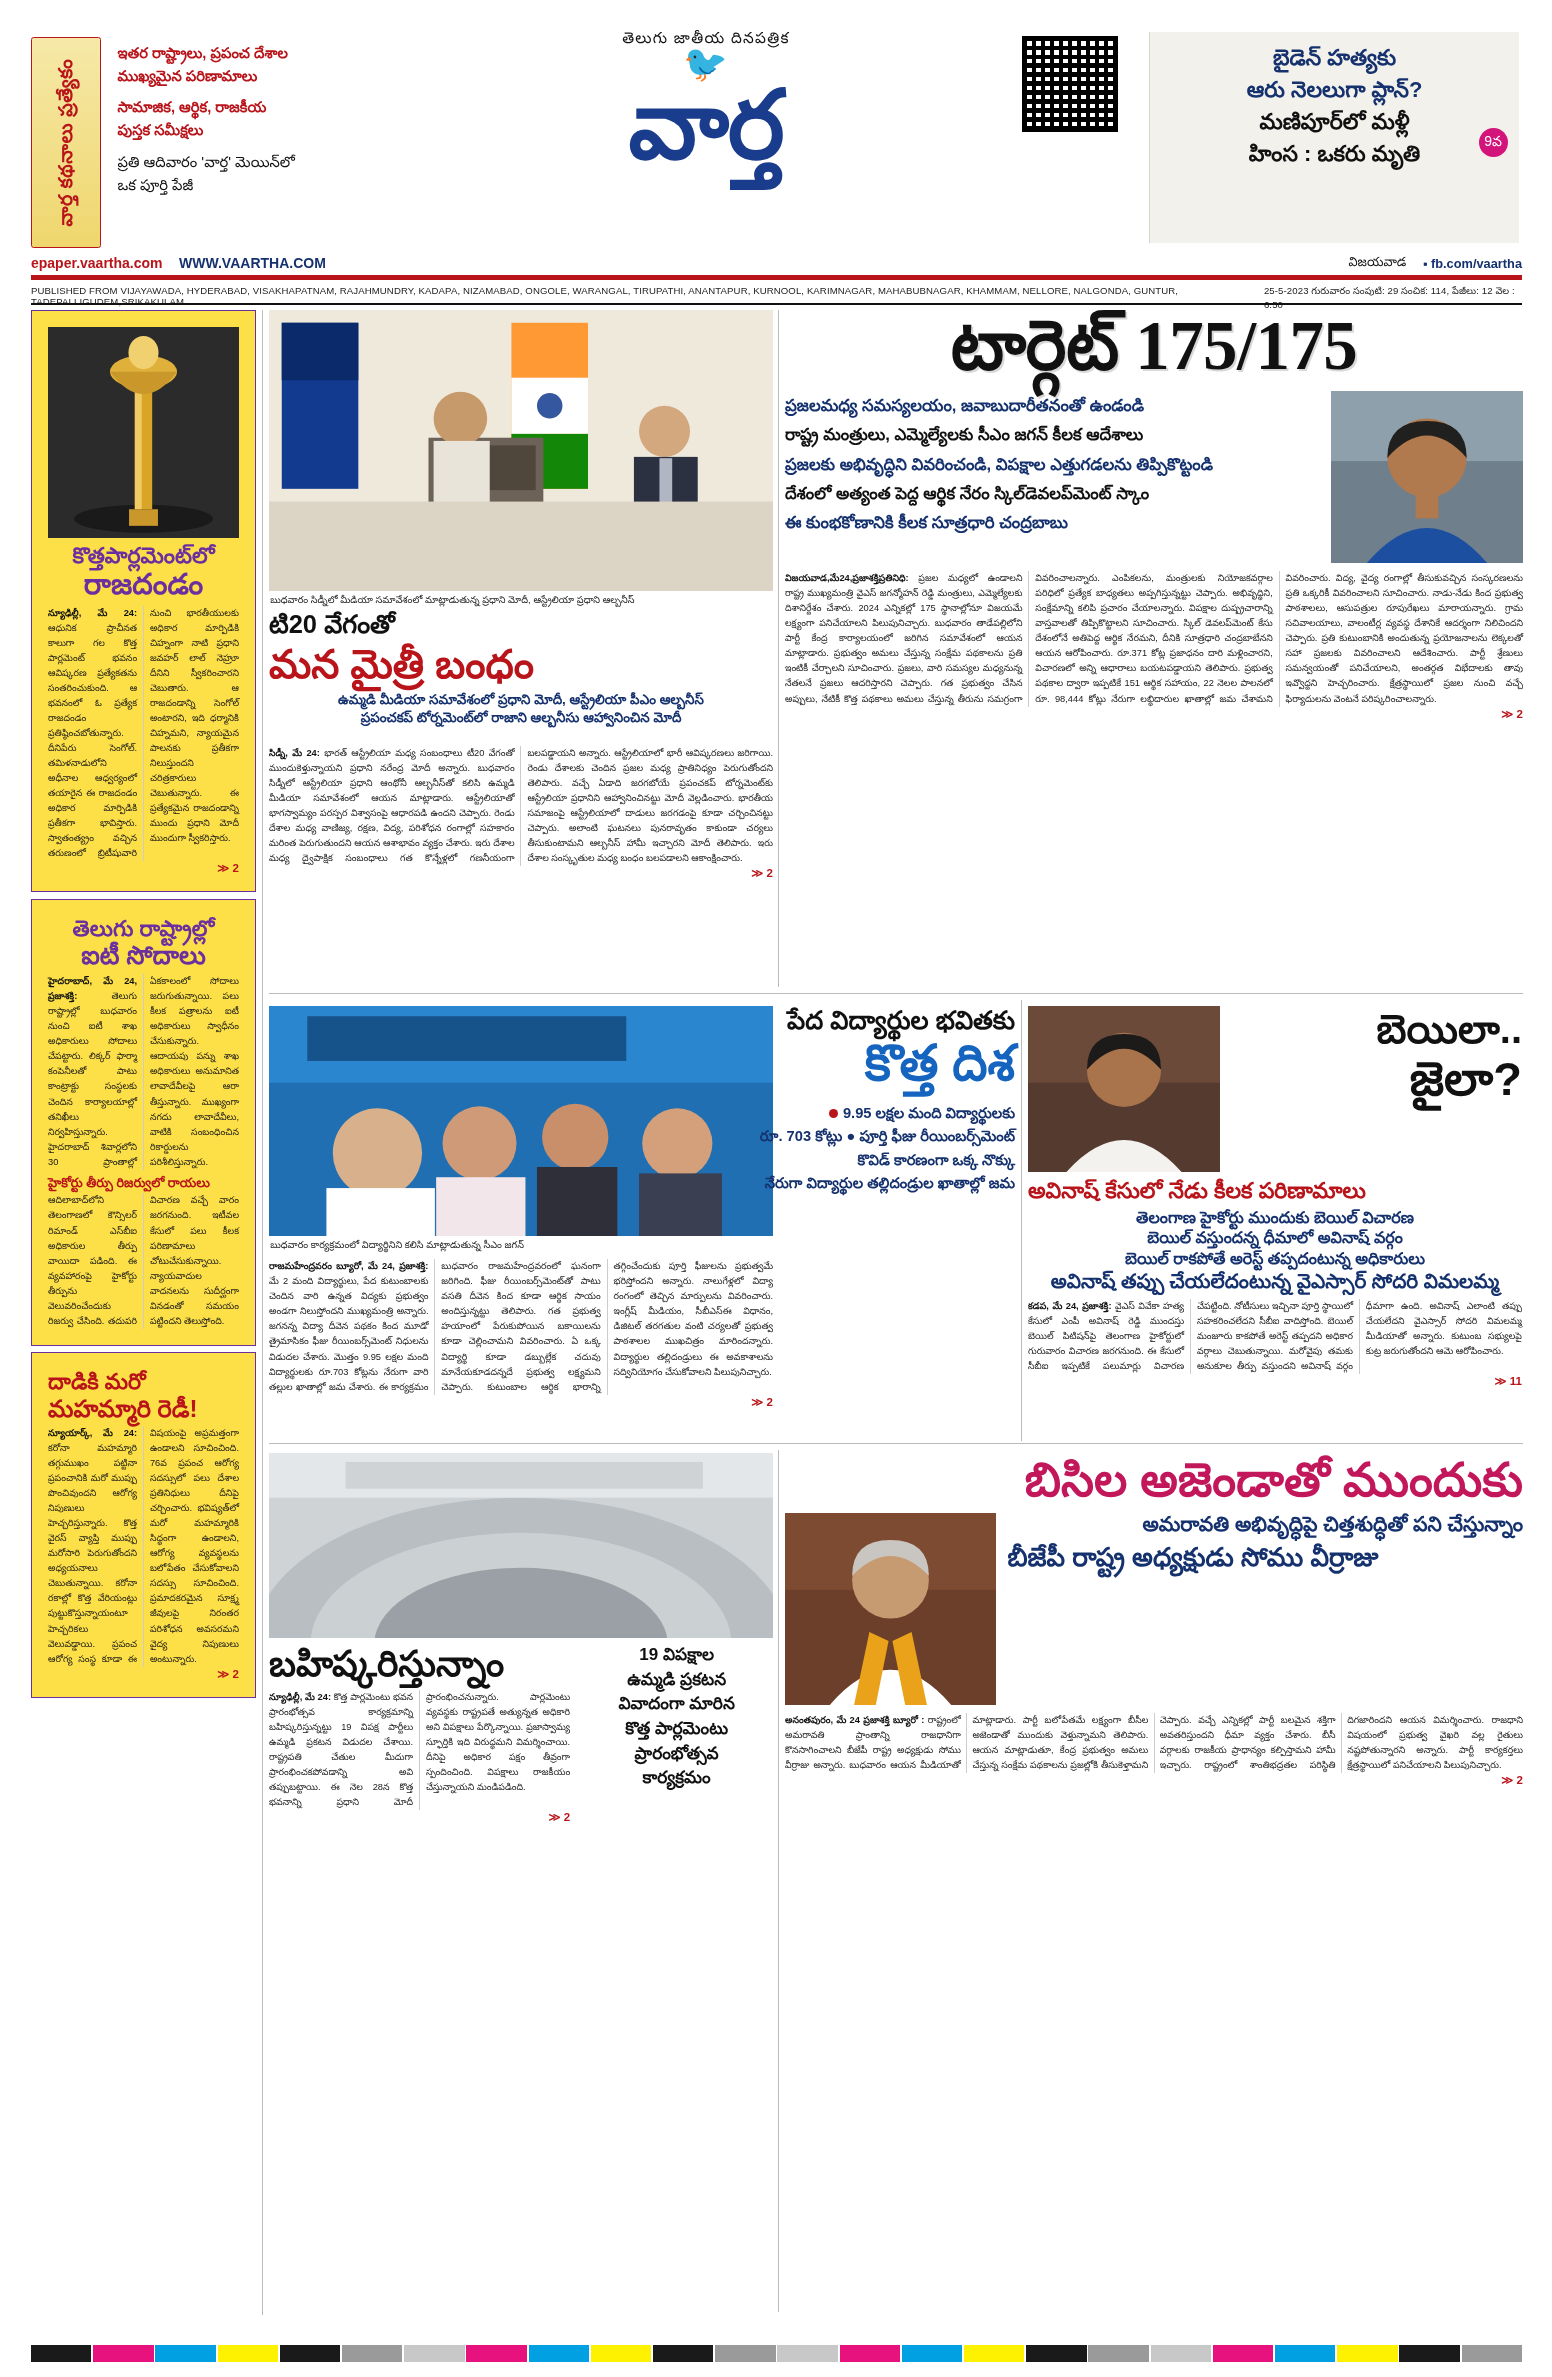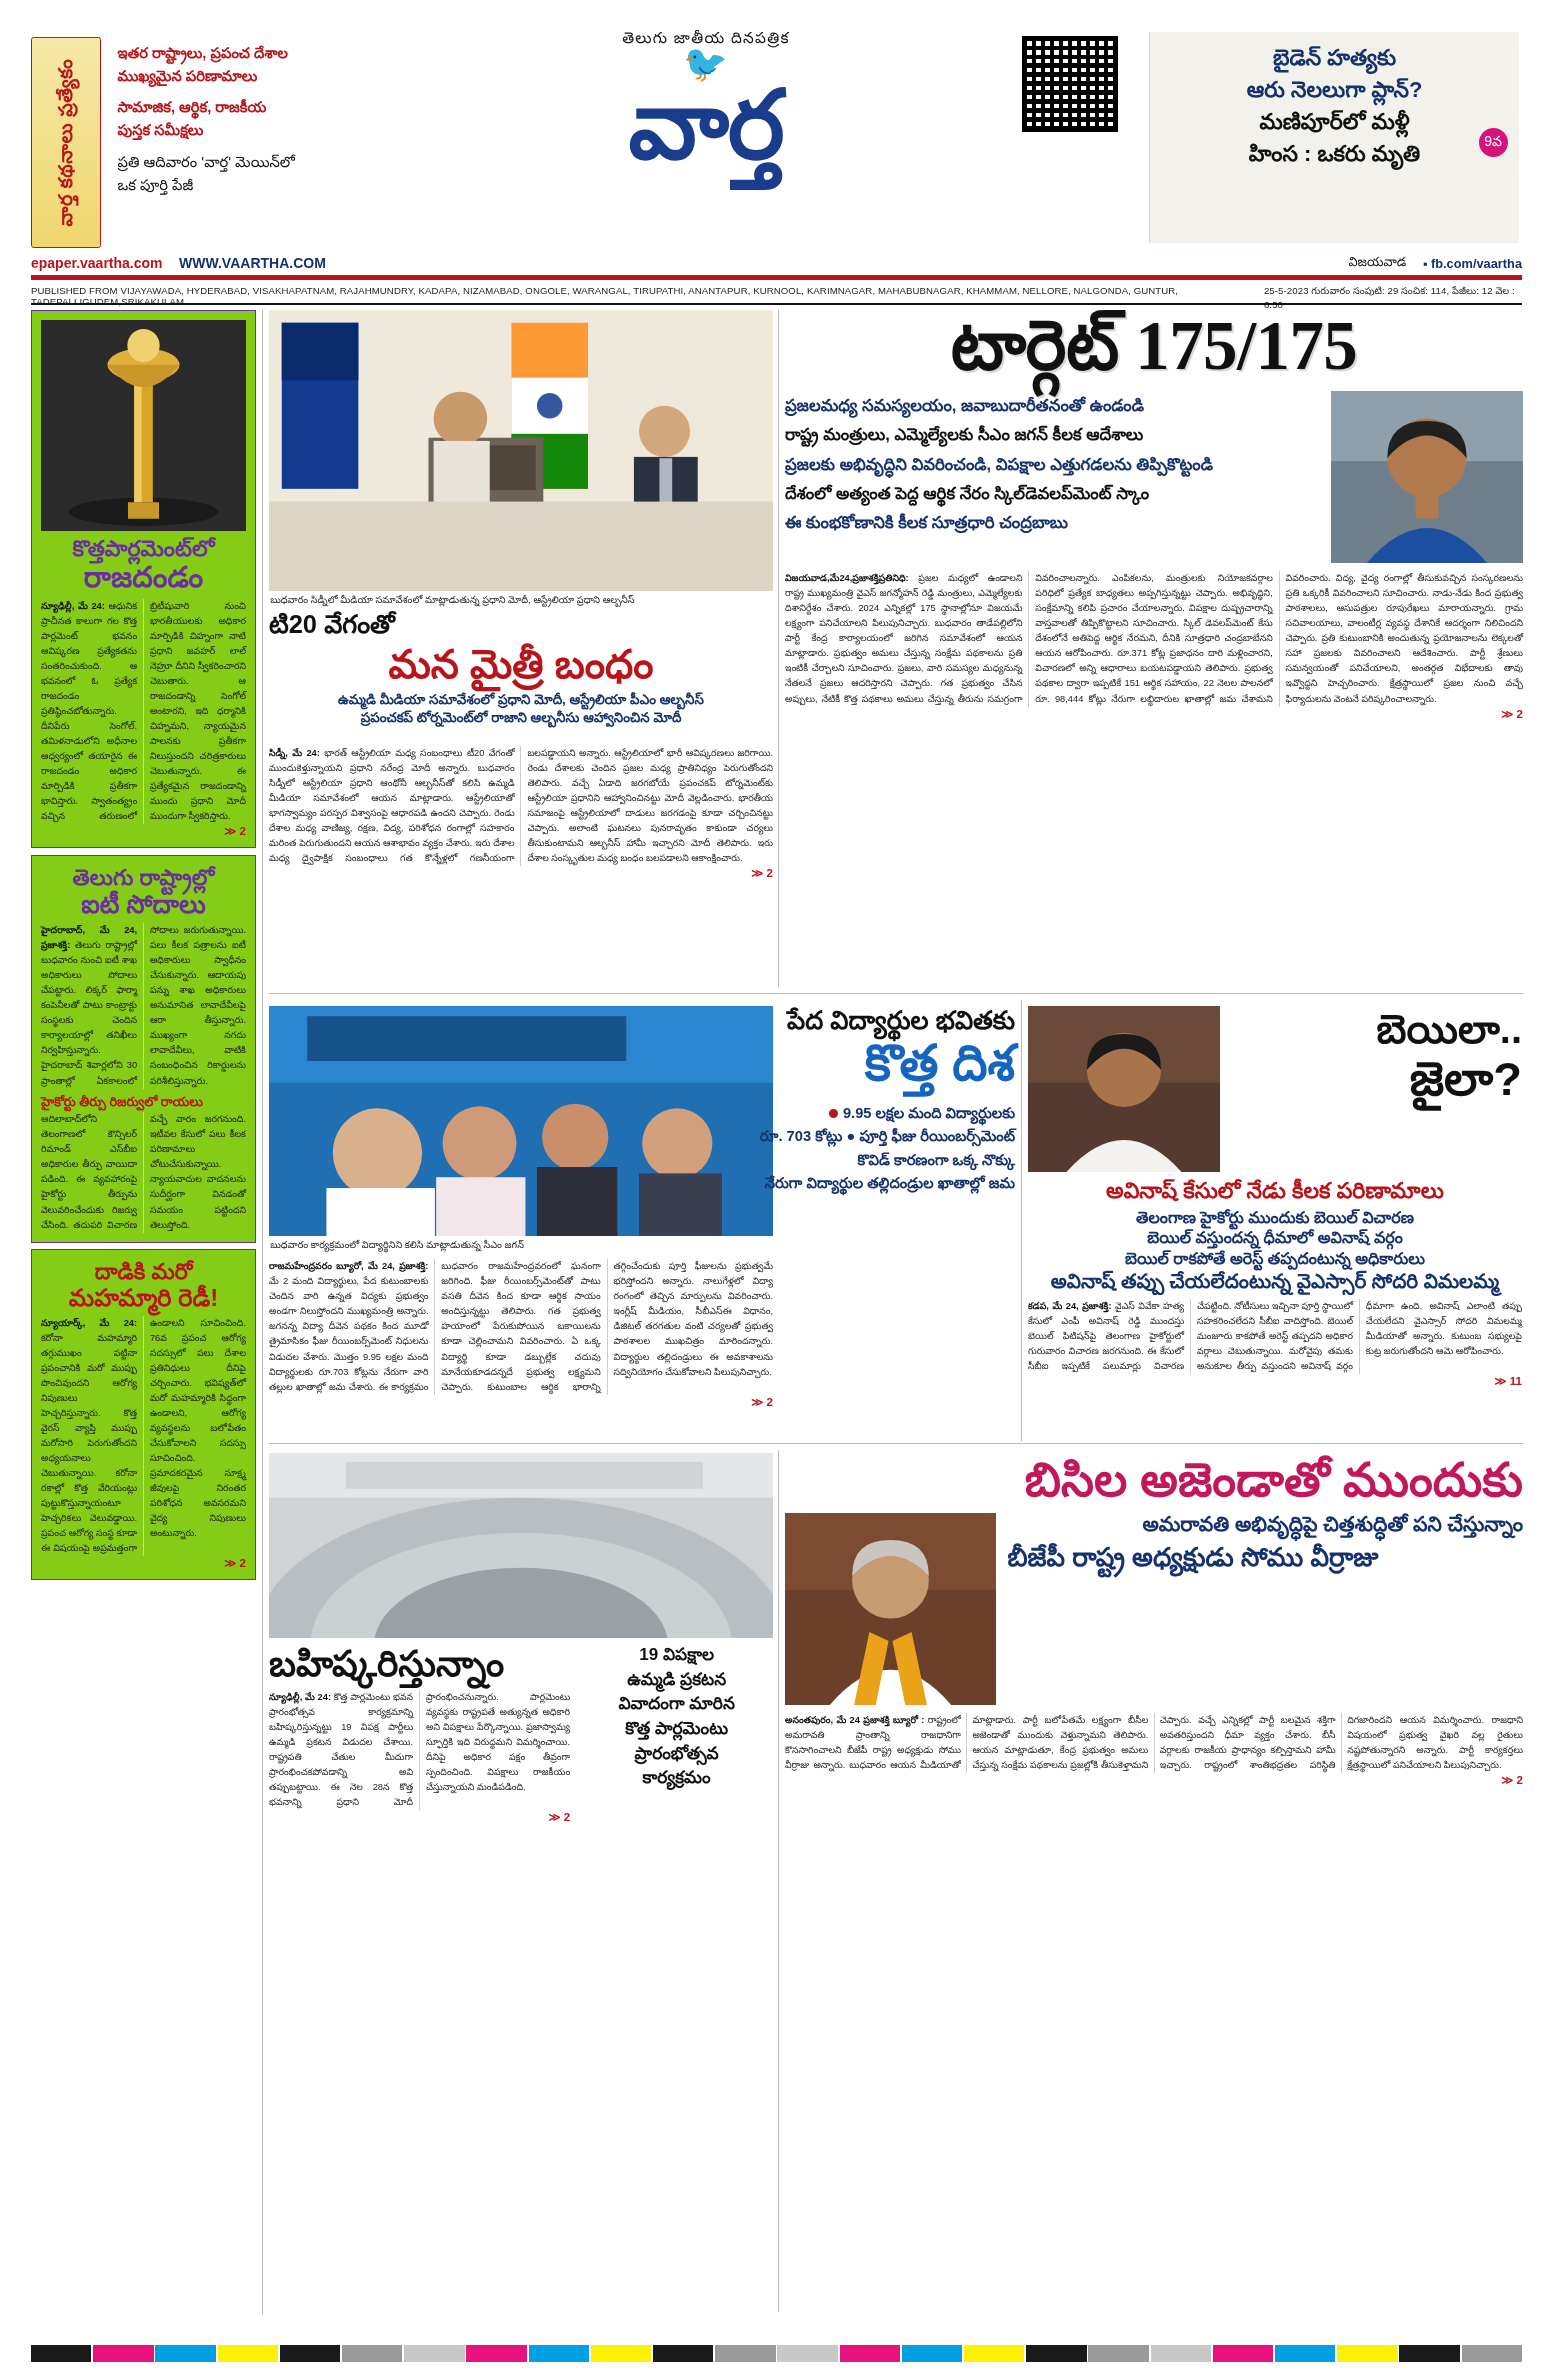--- a/index.html
+++ b/index.html
@@ -65,26 +65,26 @@
 
   .hrule { position:absolute; left:31px; top:303px; width:1491px; height:1.9px; background:#111; }
 
   
   .body-grid { position:absolute; left:31px; top:310px; width:1491px; height:2012px; }
 
   .col { position:absolute; }
 
   
   .rail { left:0; top:0; width:225px; }
-  .rail .box { border:1.3px solid #6b2fa0; background:#84cc16; padding:9px; margin-bottom:6.4px; }
+  .rail .box { border:1.3px solid #6b2fa0; background:#fde047; padding:16px; margin-bottom:6.4px; }
   .photo { background:#2a2a2a; position:relative; overflow:hidden; }
   .ph-caption { font-size:9.6px; color:#222; line-height:1.35; padding:2.6px 1.3px; }
 
   .hd-purple { color:#6b2fa0; font-weight:bold; text-align:center; line-height:1.15; }
-  .hd-red { color:#b8141a; font-weight:bold; text-align:center; line-height:1.15; }
+  .hd-red { color:#b8141a; font-weight:bold; text-align:left; line-height:1.15; }
   .hd-blue { color:#15326e; font-weight:bold; text-align:center; line-height:1.12; }
   .hd-black { color:#111; font-weight:bold; text-align:left; line-height:1.15; }
 
   .body-text { font-size:9.3px; line-height:1.62; text-align:justify; color:#1a1a1a; }
   .body-text .lead { font-weight:bold; color:#111; }
   .cont { color:#b8141a; font-weight:bold; text-align:right; font-size:11.5px; }
 
   .colrule-v { position:absolute; width:1.3px; background:#bbb; }
   .colrule-h { position:absolute; height:1.3px; background:#bbb; }
 

